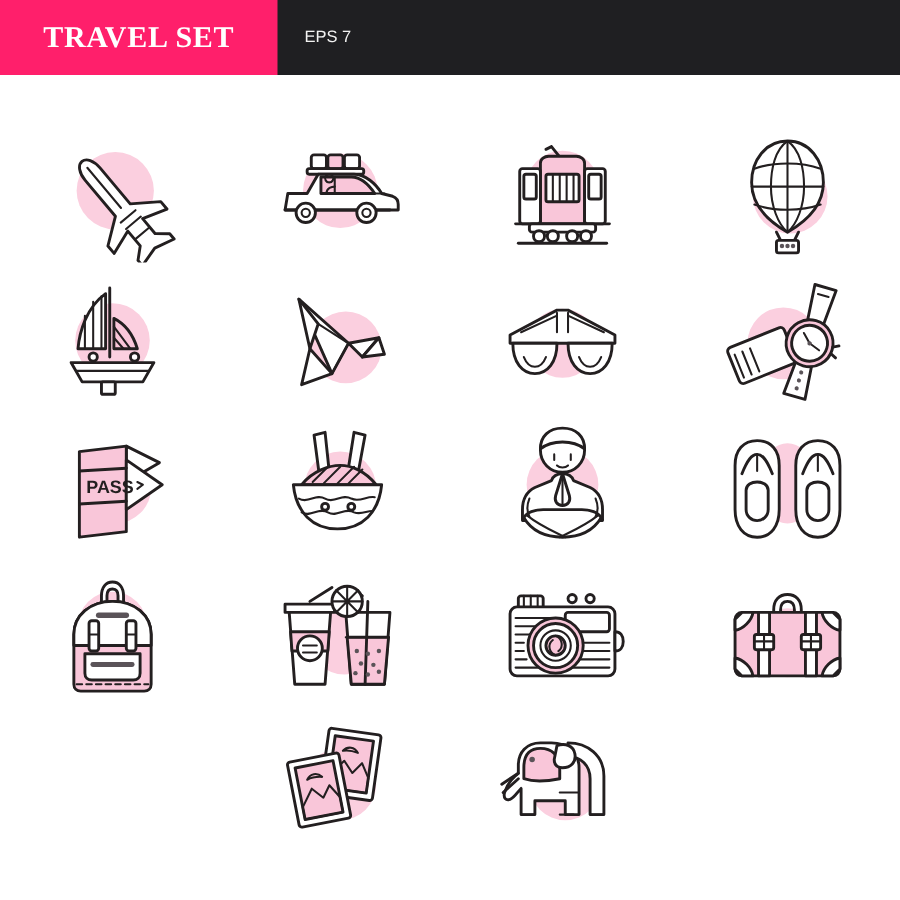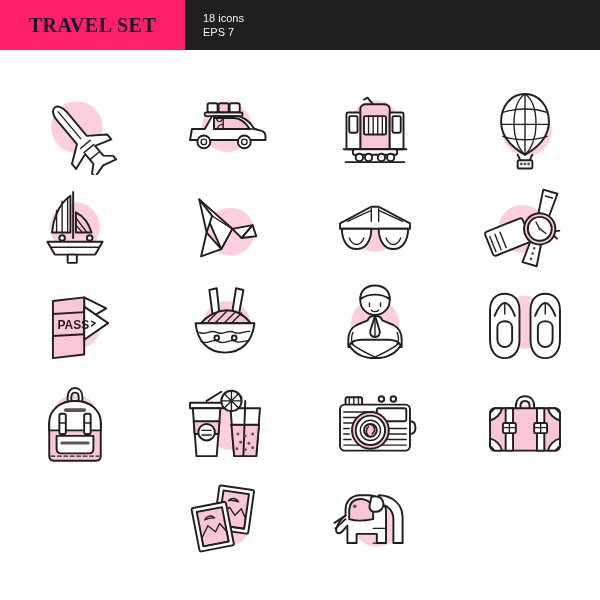--- a/index.html
+++ b/index.html
@@ -36,21 +36,21 @@
     display: flex;
     align-items: center;
     justify-content: center;
     box-sizing: border-box;
   }
   .brand-text {
     font-family: "Liberation Serif", serif;
     font-weight: bold;
     font-size: 20px;
     letter-spacing: 0.5px;
-    color: #0f172a;
+    color: #ffffff;
     white-space: nowrap;
   }
   .header-meta {
     flex: 1;
     display: flex;
     flex-direction: column;
     justify-content: center;
     padding-left: 18px;
     box-sizing: border-box;
   }
@@ -103,21 +103,20 @@
 </head>
 <body>
 
 <div id="page">
 
   <div class="header">
     <div class="header-brand">
       <span class="brand-text">TRAVEL SET</span>
     </div>
     <div class="header-meta">
-      <span class="meta-line">18 icons</span>
       <span class="meta-line">EPS 7</span>
     </div>
   </div>
 
   <div class="grid">
 
     <div class="row">
 
       <div class="cell">
         <svg class="icon-svg" viewBox="0 0 100 100">

